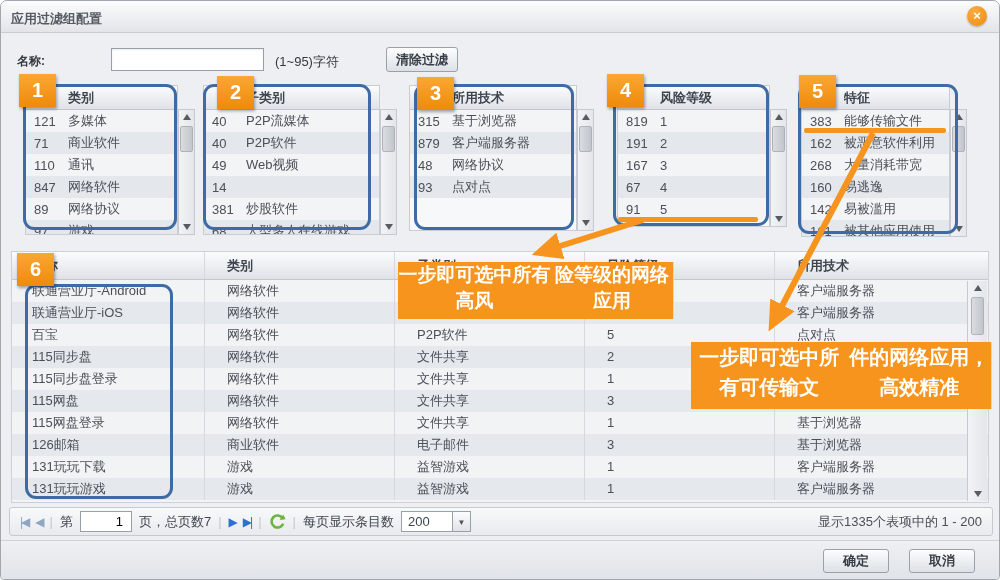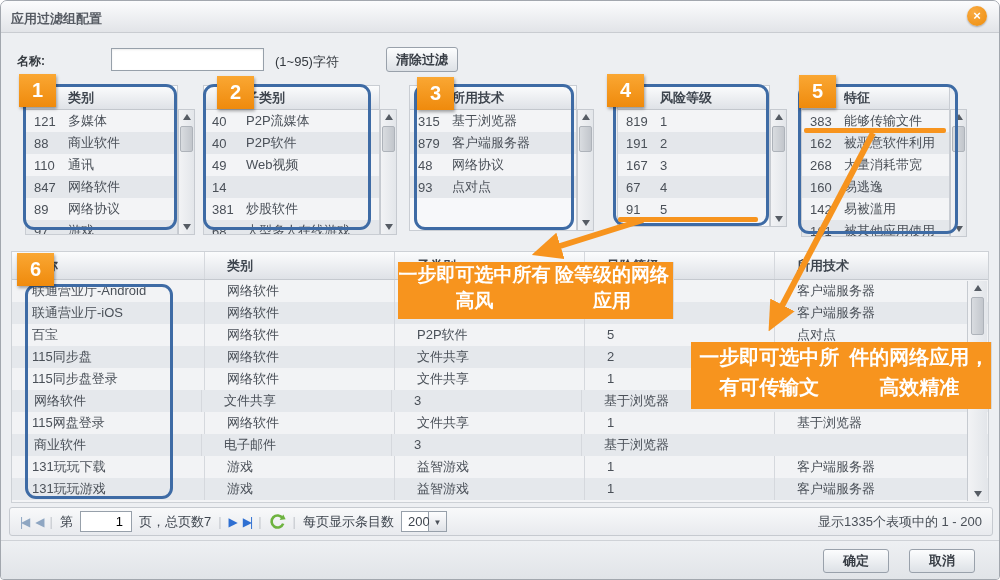--- a/index.html
+++ b/index.html
@@ -88,21 +88,21 @@
   
   .pagebar { position:absolute; left:8px; top:506px; width:984px; height:29px;
              background:linear-gradient(#f8f9fa,#e8eaee); border:1px solid #c6cad0; border-radius:3px;
              display:flex; align-items:center; font-size:13px; color:#3e454e; padding:0 10px; gap:7px; z-index:2; }
   .pgicon { font-size:12px; color:#8ea6c2; cursor:pointer; letter-spacing:-2px; }
   .pgicon.active { color:#2e6fd2; }
   .pgsep { color:#c3c7cd; }
   .pginput { width:52px; height:21px; border:1px solid #97a0aa; background:#fff; text-align:right;
              padding-right:8px; font-size:13px; }
   .pgbox { display:flex; align-items:center; }
-  .pgselect { width:28px; height:21px; border:1px solid #97a0aa; background:#fff; line-height:19px;
+  .pgselect { width:52px; height:21px; border:1px solid #97a0aa; background:#fff; line-height:19px;
               padding-left:6px; font-size:13px; }
   .pgdrop { width:18px; height:21px; border:1px solid #97a0aa; border-left:none;
             background:linear-gradient(#fdfdfe,#dfe2e7); font-size:8px; color:#4a5058;
             text-align:center; line-height:21px; cursor:pointer; }
   .pgrange { margin-left:auto; color:#4a5058; }
   .refresh { display:flex; align-items:center; cursor:pointer; }
 
   
   .footer { position:absolute; left:0; right:0; bottom:0; height:39px;
             background:linear-gradient(#eef0f3,#e1e4e8); border-top:1px solid #cfd2d7; }
@@ -133,21 +133,21 @@
       <div class="phead">
         <span class="pcount"></span>
         <span class="plabel">类别</span>
       </div>
       <div>
           <div class="prow">
             <span class="pcount">121</span>
             <span class="plabel">多媒体</span>
           </div>
           <div class="prow">
-            <span class="pcount">88</span>
+            <span class="pcount">71</span>
             <span class="plabel">商业软件</span>
           </div>
           <div class="prow">
             <span class="pcount">110</span>
             <span class="plabel">通讯</span>
           </div>
           <div class="prow">
             <span class="pcount">847</span>
             <span class="plabel">网络软件</span>
           </div>
@@ -384,33 +384,35 @@
           <span class="tcell c4"></span>
         </div>
         <div class="trow">
           <span class="tcell c0">115同步盘登录</span>
           <span class="tcell c1">网络软件</span>
           <span class="tcell c2">文件共享</span>
           <span class="tcell c3">1</span>
           <span class="tcell c4"></span>
         </div>
         <div class="trow">
+          <span class="tcell c0">115网盘</span>
           <span class="tcell c1">网络软件</span>
           <span class="tcell c2">文件共享</span>
           <span class="tcell c3">3</span>
           <span class="tcell c4">基于浏览器</span>
         </div>
         <div class="trow">
           <span class="tcell c0">115网盘登录</span>
           <span class="tcell c1">网络软件</span>
           <span class="tcell c2">文件共享</span>
           <span class="tcell c3">1</span>
           <span class="tcell c4">基于浏览器</span>
         </div>
         <div class="trow">
+          <span class="tcell c0">126邮箱</span>
           <span class="tcell c1">商业软件</span>
           <span class="tcell c2">电子邮件</span>
           <span class="tcell c3">3</span>
           <span class="tcell c4">基于浏览器</span>
         </div>
         <div class="trow">
           <span class="tcell c0">131玩玩下载</span>
           <span class="tcell c1">游戏</span>
           <span class="tcell c2">益智游戏</span>
           <span class="tcell c3">1</span>

